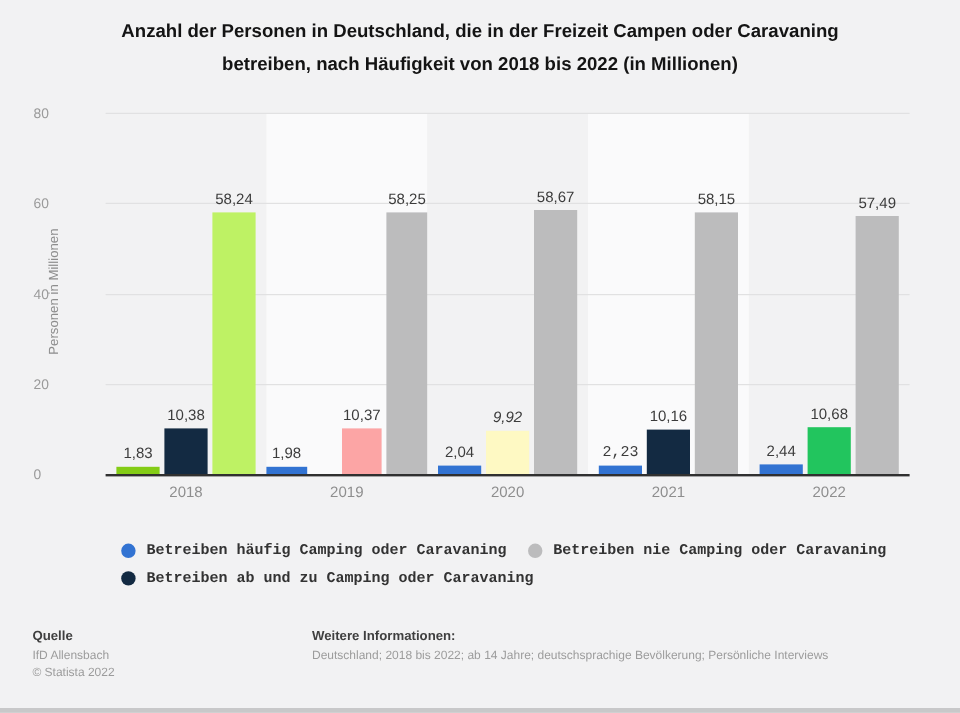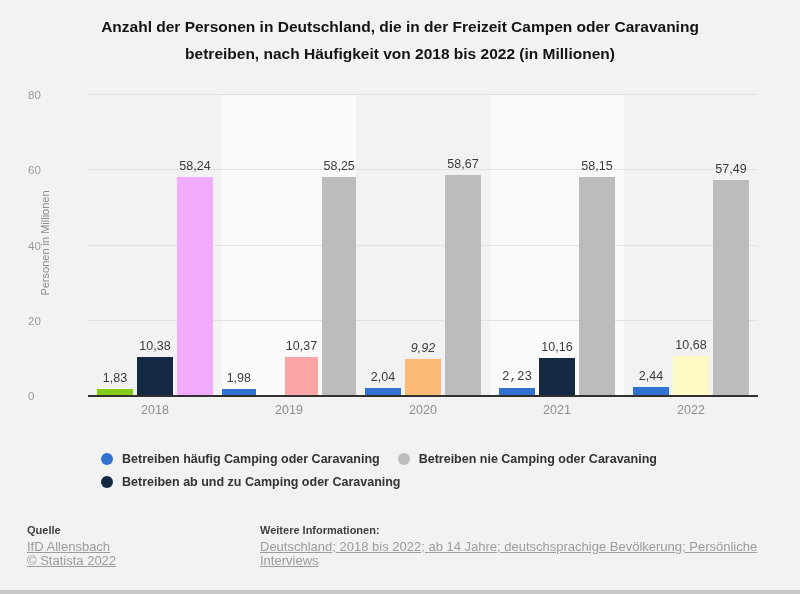--- a/index.html
+++ b/index.html
@@ -39,29 +39,29 @@
   .y-title {
     position:absolute; left:45px; top:243px;
     transform:translate(-50%,-50%) rotate(-90deg);
     font-size:11px; color:#8d8d8d; white-space:nowrap;
   }
   
   .legend {
     position:absolute; left:101px; top:452px; width:672px;
     display:flex; flex-wrap:wrap; column-gap:18px; row-gap:9px;
   }
-  .legend-item { display:flex; align-items:center; gap:9px; cursor:default; }
+  .legend-item { display:flex; align-items:center; gap:9px; cursor:default;font-family:Liberation Mono, monospace; }
   .legend-dot { width:12px; height:12px; border-radius:50%; flex:0 0 auto; }
   .legend-label { font-size:12.5px; font-weight:bold; color:#333333; white-space:nowrap; }
   
   .footer-block { position:absolute; top:523px; }
   .footer-source { left:27px; width:220px; }
   .footer-info { left:260px; width:510px; }
   .footer-label { font-size:11px; font-weight:bold; color:#3f3f3f; line-height:15px; margin-bottom:2px; }
-  .footer-line { font-size:13px; color:#9c9c9c; line-height:14px;text-decoration:underline; }
+  .footer-line { font-size:10px; color:#9c9c9c; line-height:14px; }
   .bottom-bar { position:absolute; left:0; bottom:0; width:800px; height:4px; background:#c8c8c9; }
 </style>
 </head>
 <body>
 
 <div class="title">
   <div>Anzahl der Personen in Deutschland, die in der Freizeit Campen oder Caravaning</div>
   <div>betreiben, nach Häufigkeit von 2018 bis 2022 (in Millionen)</div>
 </div>
 
@@ -83,40 +83,40 @@
         <div class="gridline" style="bottom: 301px;"></div>
       </div>
     <div class="groups">
         <div class="group">
           <div class="bar" style="height: 6.88537px; background: #84cc16;">
             <span class="bar-label">1,83</span>
           </div>
           <div class="bar" style="height: 39.0547px; background: rgb(19, 42, 66);">
             <span class="bar-label">10,38</span>
           </div>
-          <div class="bar" style="height: 219.128px; background: #f0abfc;">
+          <div class="bar" style="height: 219.128px; background: #bef264;">
             <span class="bar-label">58,24</span>
           </div>
         </div>
         <div class="group">
           <div class="bar" style="height: 7.44975px; background: rgb(50, 115, 210);">
             <span class="bar-label">1,98</span>
           </div>
           <div class="bar" style="height: 39.0171px; background: #fca5a5; margin-left: 25px;">
             <span class="bar-label">10,37</span>
           </div>
           <div class="bar" style="height: 219.166px; background: rgb(188, 188, 189);">
             <span class="bar-label">58,25</span>
           </div>
         </div>
         <div class="group">
           <div class="bar" style="height: 7.6755px; background: rgb(50, 115, 210);">
             <span class="bar-label">2,04</span>
           </div>
-          <div class="bar" style="height: 37.324px; background: #fdba74; font-style: italic;">
+          <div class="bar" style="height: 37.324px; background: #fef9c3; font-style: italic;">
             <span class="bar-label">9,92</span>
           </div>
           <div class="bar" style="height: 220.746px; background: rgb(188, 188, 189);">
             <span class="bar-label">58,67</span>
           </div>
         </div>
         <div class="group">
           <div class="bar" style="height: 8.39038px; background: rgb(50, 115, 210); font-family: Liberation Mono, monospace;">
             <span class="bar-label">2,23</span>
           </div>
@@ -124,21 +124,21 @@
             <span class="bar-label">10,16</span>
           </div>
           <div class="bar" style="height: 218.789px; background: rgb(188, 188, 189);">
             <span class="bar-label">58,15</span>
           </div>
         </div>
         <div class="group">
           <div class="bar" style="height: 9.1805px; background: rgb(50, 115, 210);">
             <span class="bar-label">2,44</span>
           </div>
-          <div class="bar" style="height: 40.1835px; background: #fef9c3;">
+          <div class="bar" style="height: 40.1835px; background: #22c55e;">
             <span class="bar-label">10,68</span>
           </div>
           <div class="bar" style="height: 216.306px; background: rgb(188, 188, 189);">
             <span class="bar-label">57,49</span>
           </div>
         </div>
       </div>
     <div class="baseline"></div>
   </div>
   <div>

